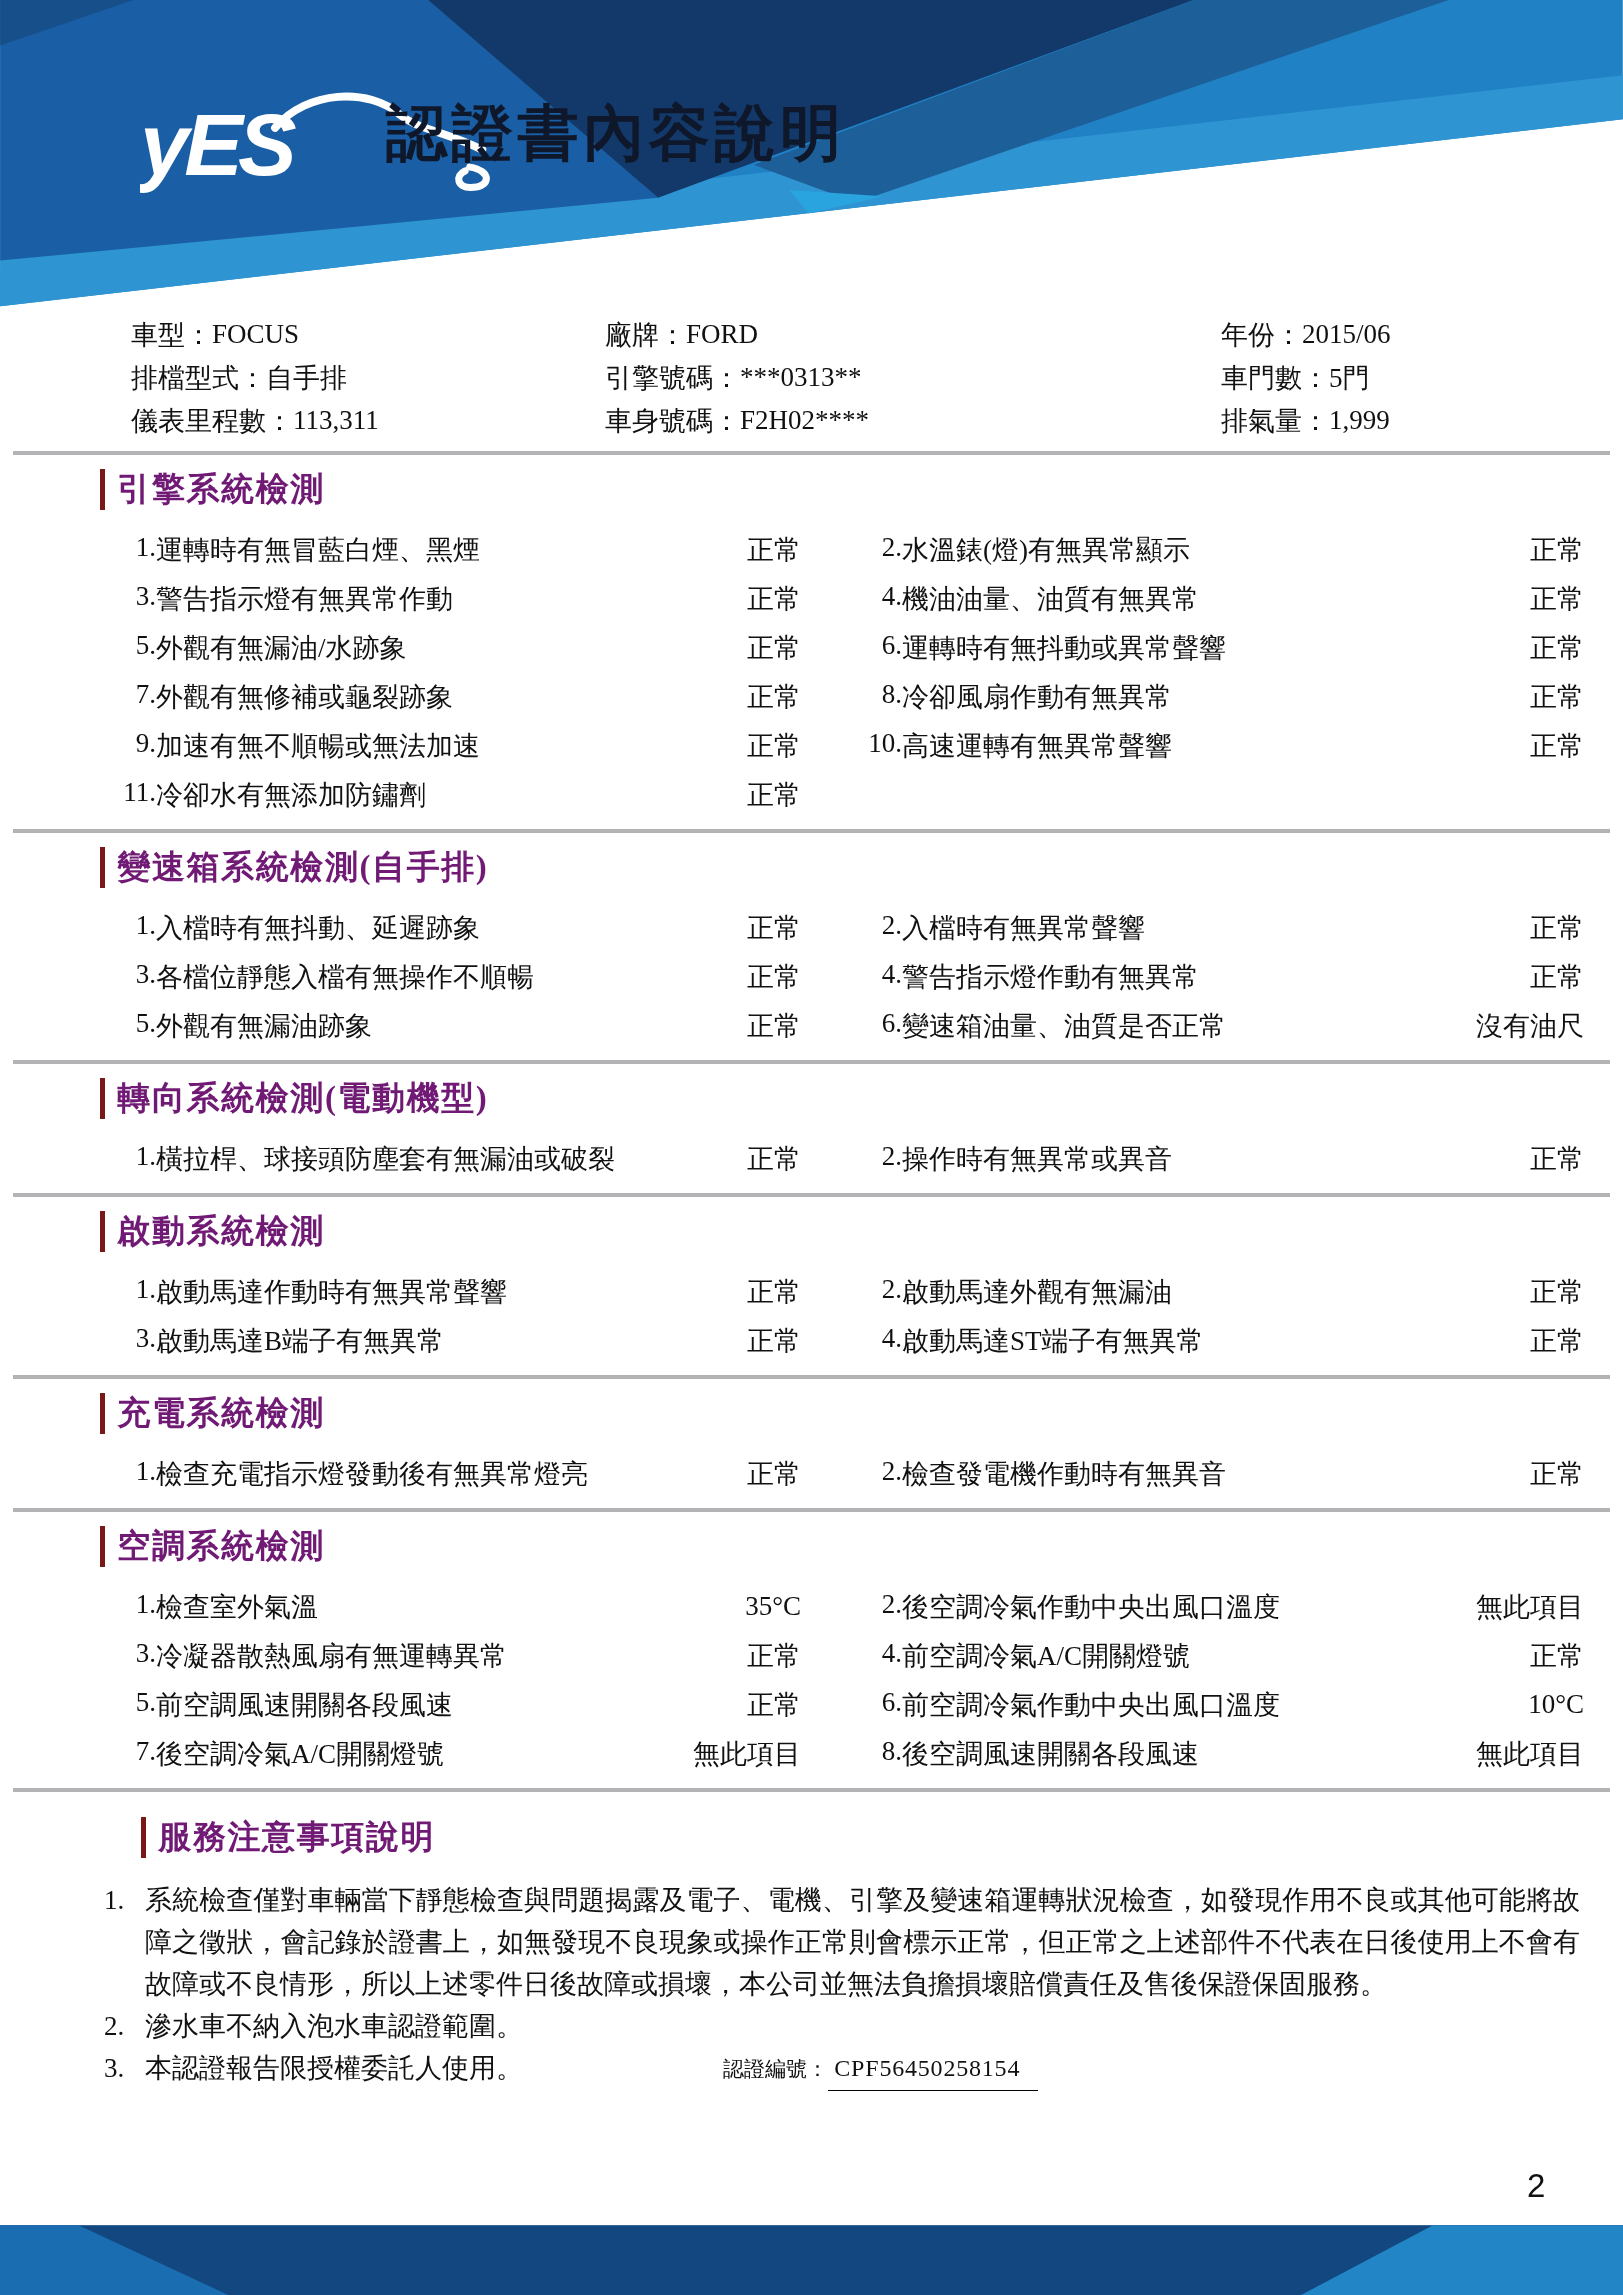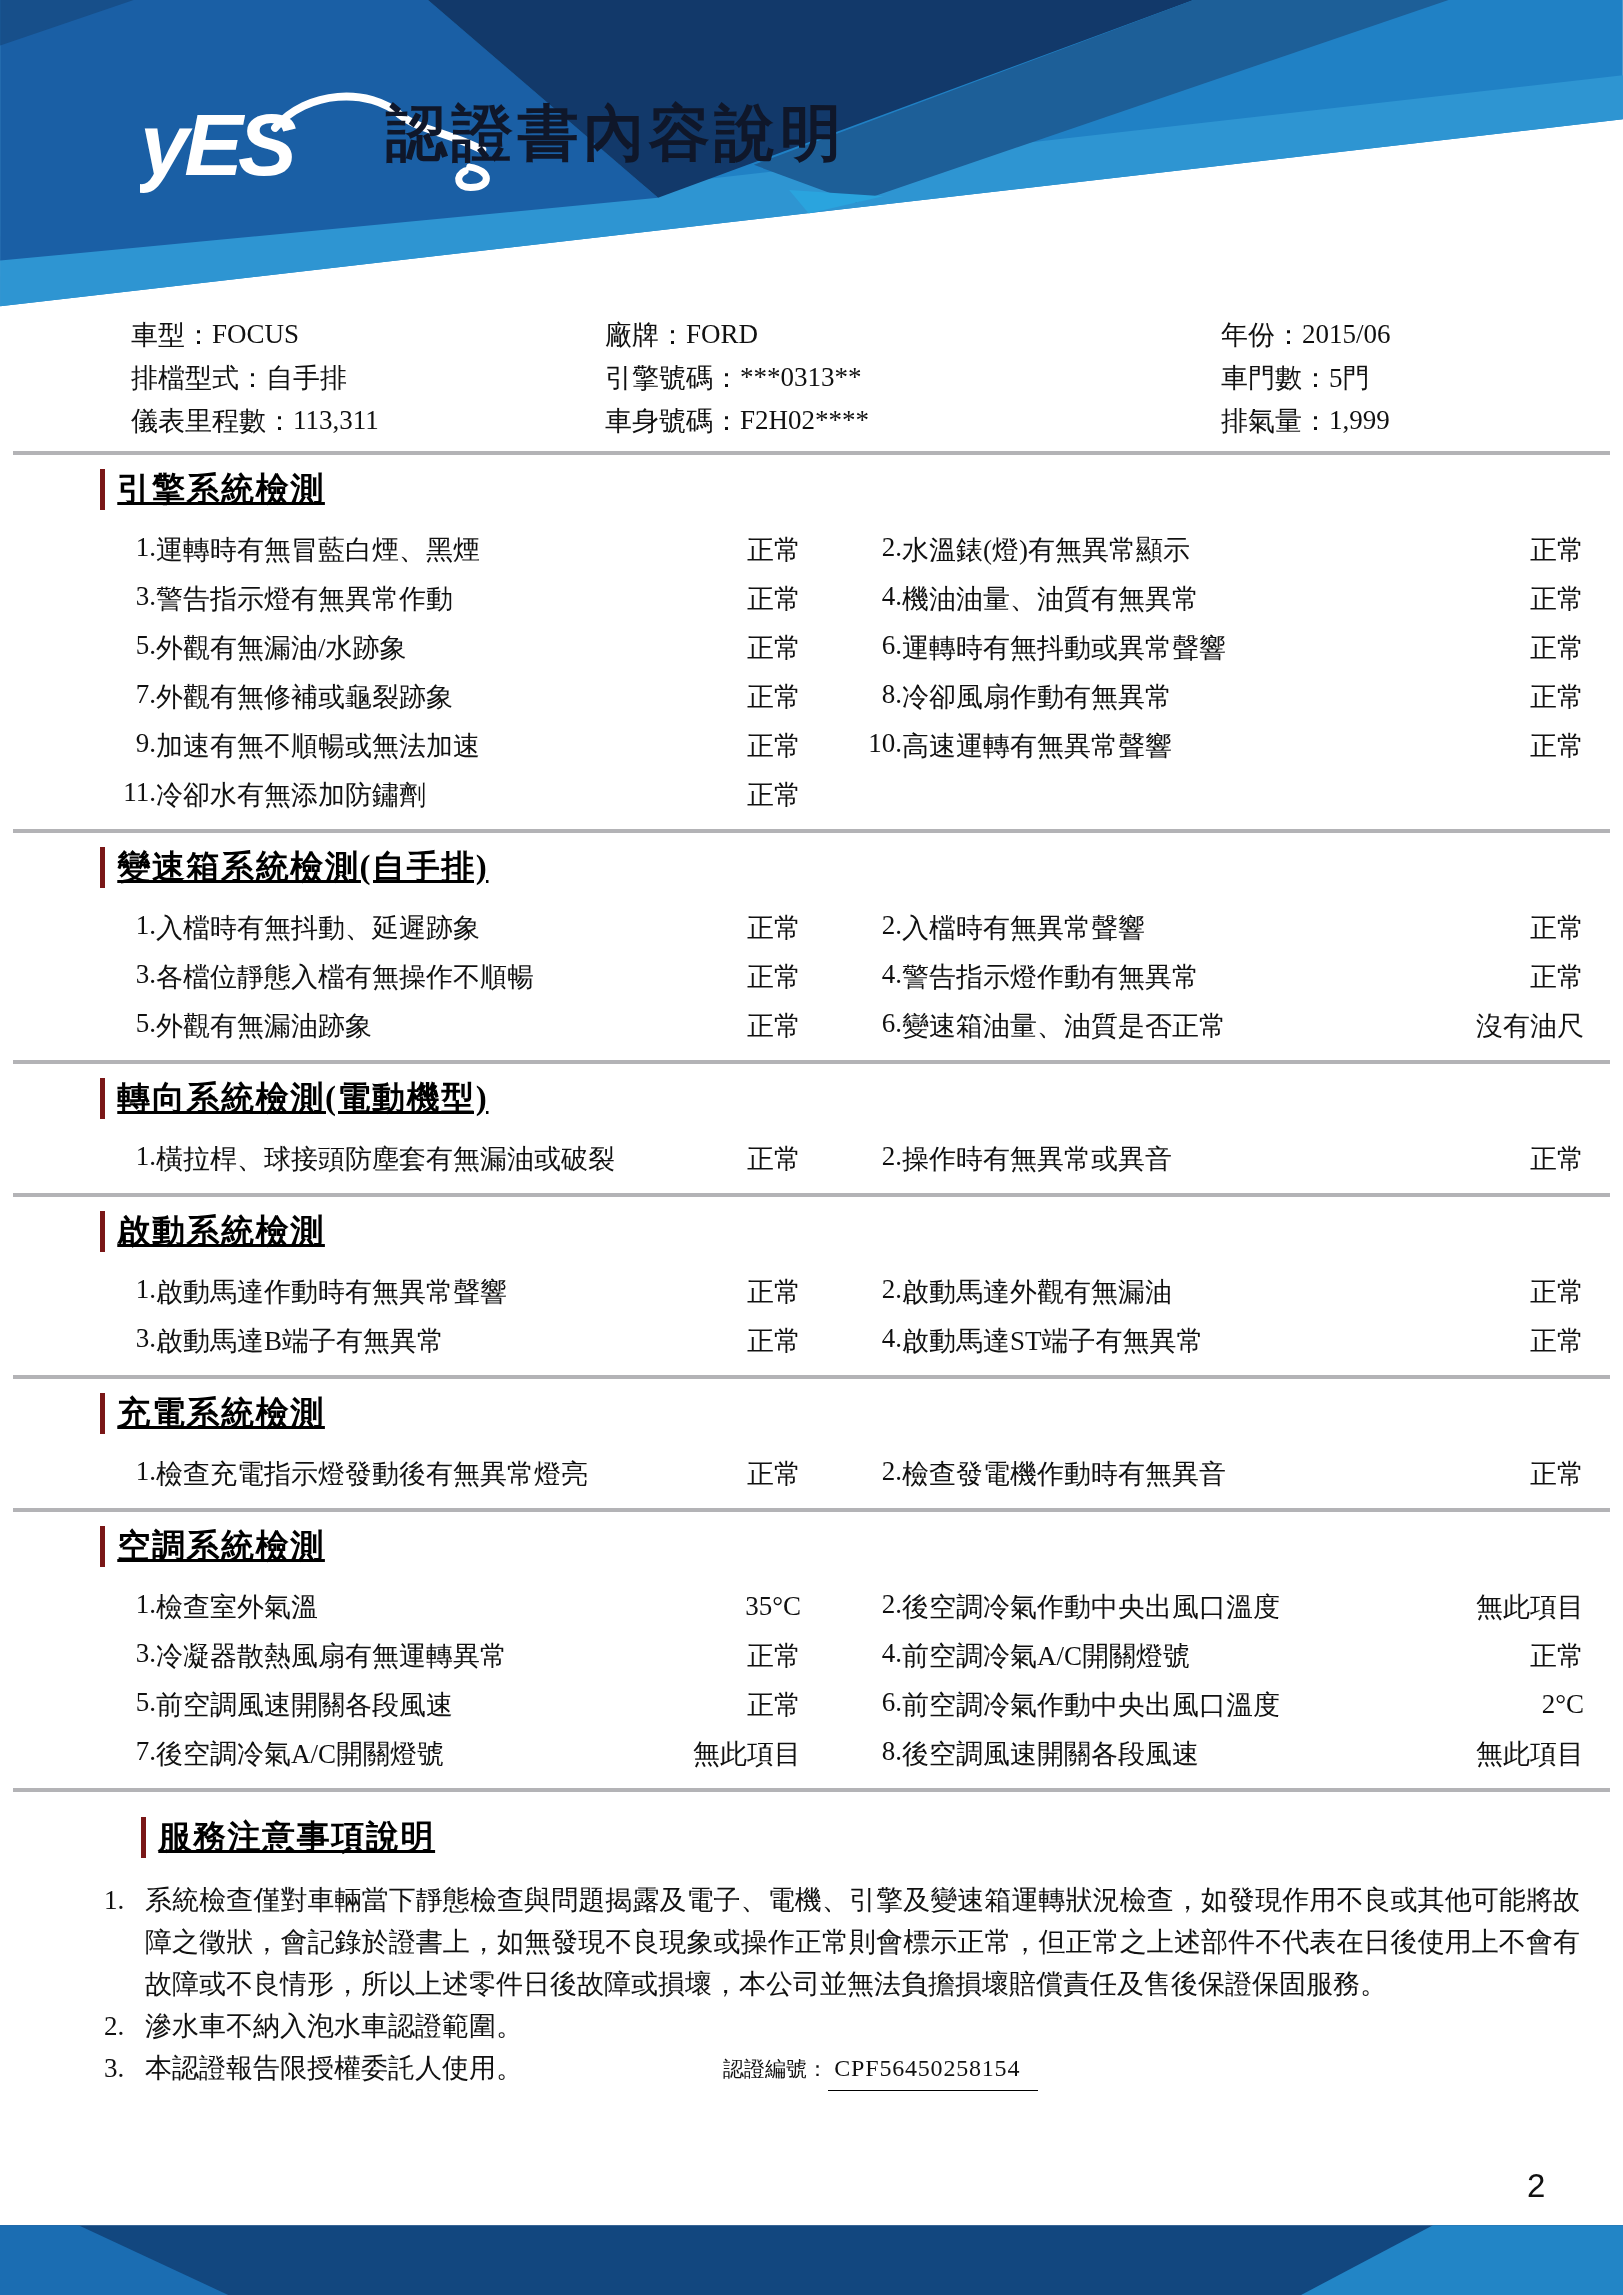--- a/index.html
+++ b/index.html
@@ -21,21 +21,21 @@
   .content { position:absolute; top:313px; left:0; width:1623px; }
   .info-grid {
     display:grid; grid-template-columns:474px 616px auto;
     padding:0 31px 0 131px; font-size:27px;
   }
   .info-cell { height:43px; display:flex; align-items:center; white-space:nowrap; }
   .hr { height:3.9px; background:#b3b3b6; margin:9.4px 12.6px 0 12.6px; }
   .sec-head { display:flex; align-items:center; margin:12.6px 0 0 100px; height:44px; }
   .sec-head.notes-head { margin-top:23.6px;padding-left:41px; }
   .bar { width:4.7px; height:41px; background:#7a1717; margin-right:12.6px; flex:none; }
-  .sec-title { font-size:33px; color:#000000; margin:0; font-weight:600; letter-spacing:1.6px; white-space:nowrap;text-decoration:underline; }
+  .sec-title { font-size:33px; color:#701a75; margin:0; font-weight:600; letter-spacing:1.6px; white-space:nowrap; }
   .items { display:grid; grid-template-columns:691px auto; column-gap:55px; padding:14px 39px 0 110px; }
   .item { height:49px; display:flex; align-items:center; justify-content:space-between; font-size:27px; }
   .item .q { display:flex; white-space:nowrap; }
   .no { min-width:46px; text-align:right; flex:none; }
   .qt { margin-left:0; }
   .a { text-align:right; white-space:nowrap; }
   
   .notes-block { padding:19.6px 43px 0 104px; }
   .note { display:flex; font-size:27px; line-height:42px; }
   .note-no { min-width:41px; flex:none; }
@@ -374,21 +374,21 @@
             <span class="no">5.</span>
             <span class="qt">前空調風速開關各段風速</span>
           </span>
           <span class="a">正常</span>
         </div>
       <div class="item">
           <span class="q">
             <span class="no">6.</span>
             <span class="qt">前空調冷氣作動中央出風口溫度</span>
           </span>
-          <span class="a">2°C</span>
+          <span class="a">10°C</span>
         </div>
       <div class="item">
           <span class="q">
             <span class="no">7.</span>
             <span class="qt">後空調冷氣A/C開關燈號</span>
           </span>
           <span class="a">無此項目</span>
         </div>
       <div class="item">
           <span class="q">

